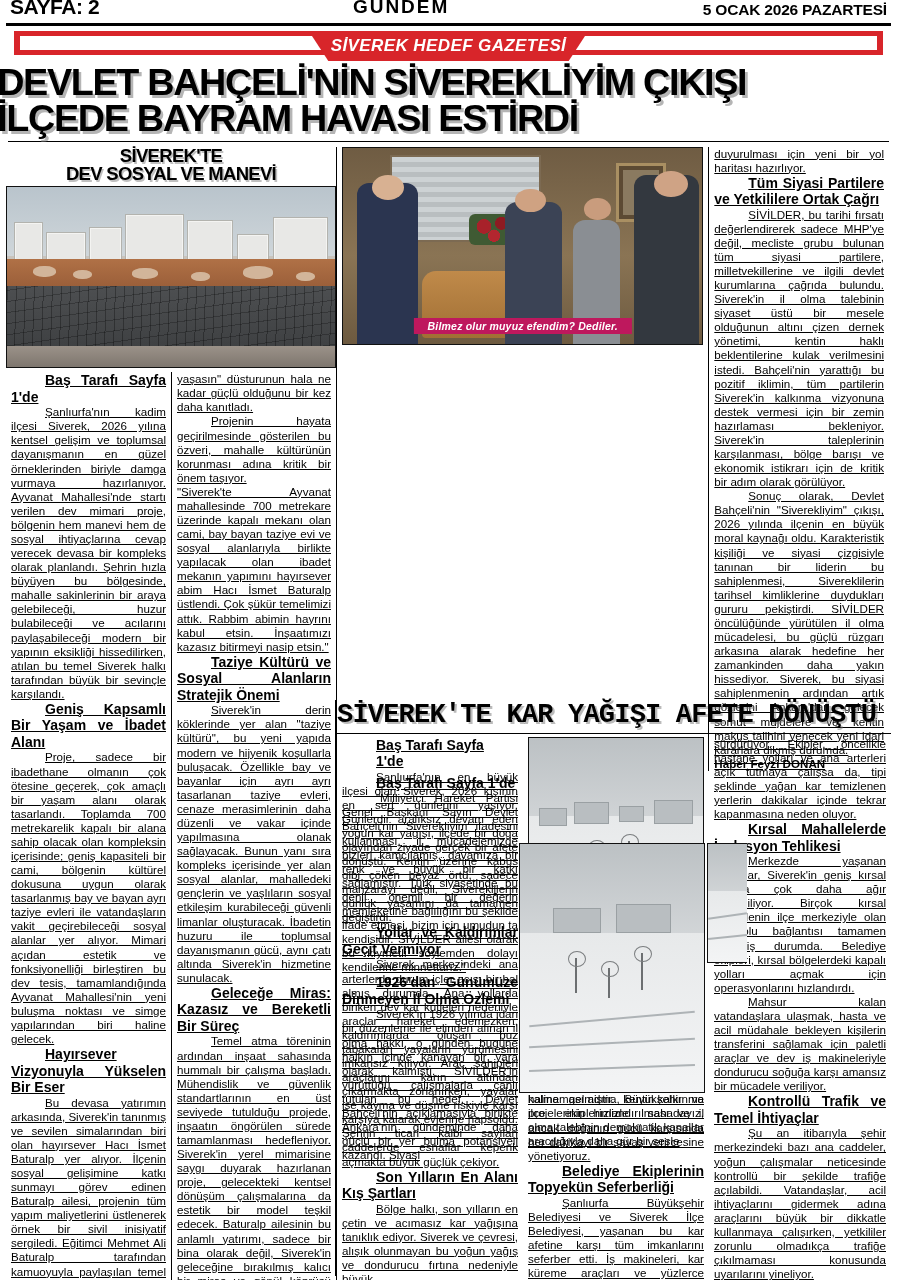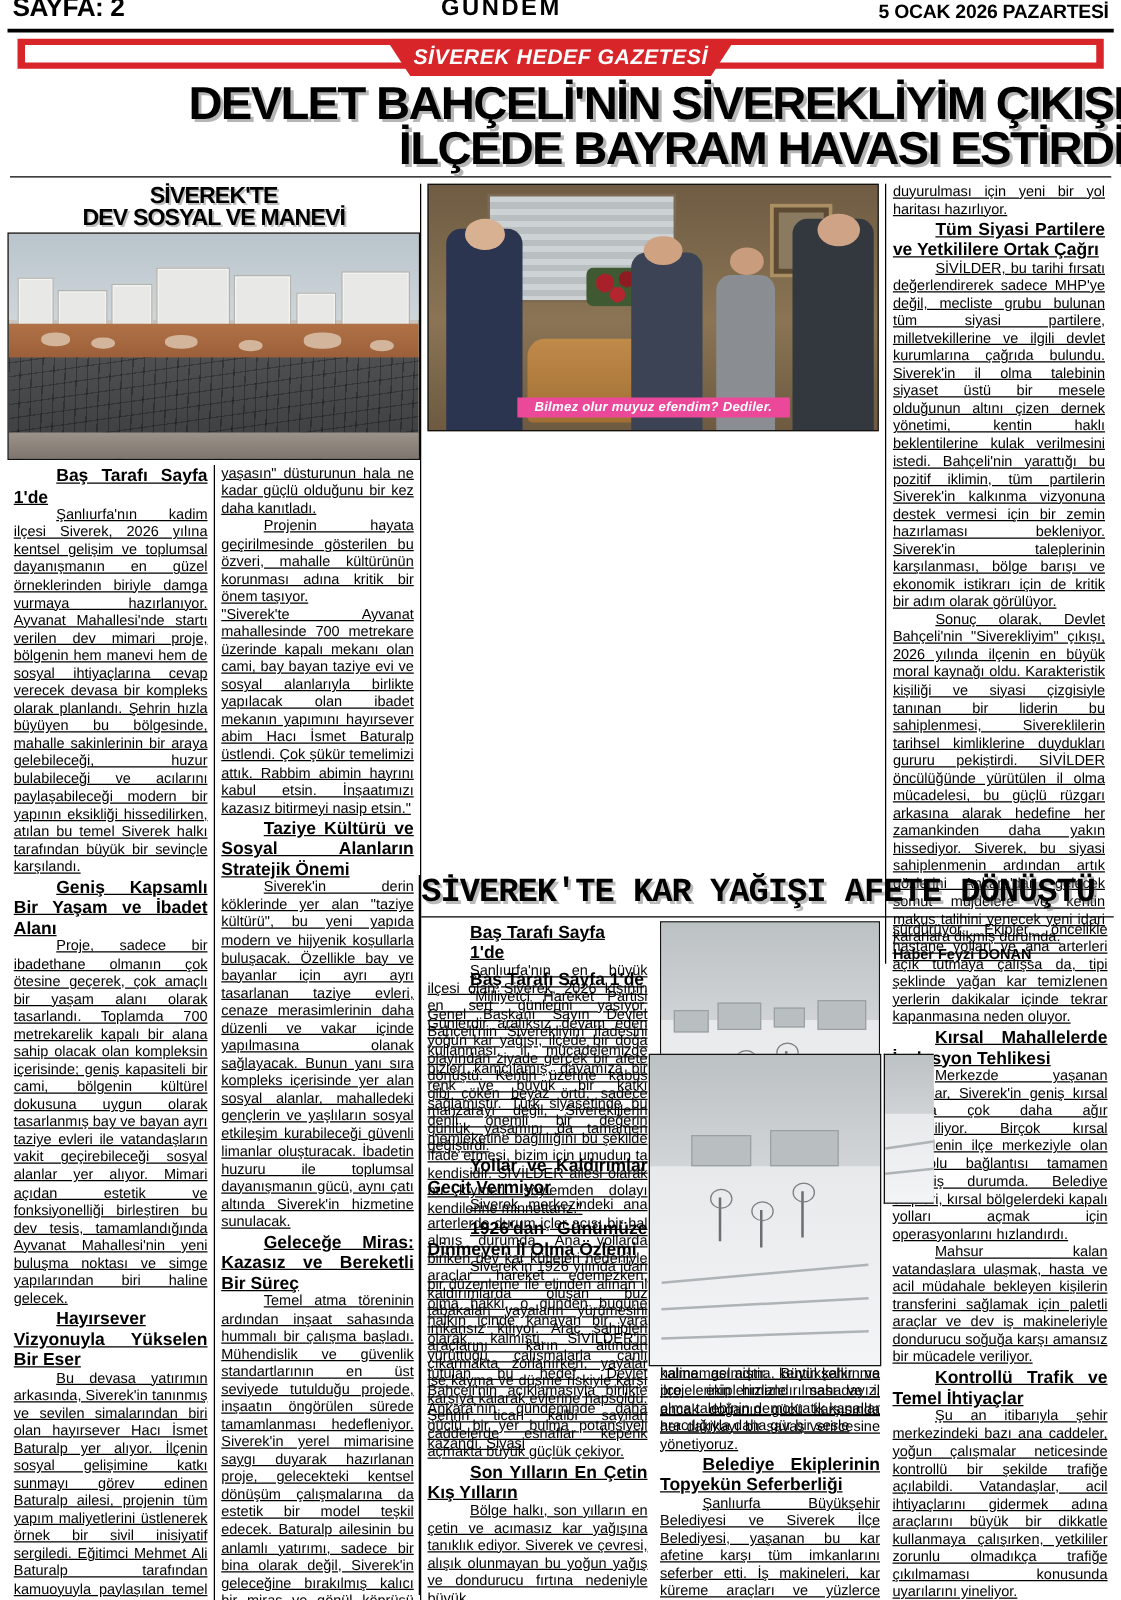--- a/index.html
+++ b/index.html
@@ -40,21 +40,21 @@
     position:absolute; left:50%; transform:translateX(-50%); top:0;
     background:#d8252a; color:#fff; padding:2px 22px 4px 22px;
     font-size:17px; font-weight:bold; font-style:italic; letter-spacing:0.4px;
     clip-path: polygon(0 0, 100% 0, 93% 100%, 7% 100%);
     height:30px; line-height:26px; white-space:nowrap;
     z-index:2;
   }
 
   
   .main-headline {
-    text-align:right; margin: 4px 0 2px 0;
+    text-align:left; margin: 4px 0 2px 0;
   }
   .main-headline div {
     font-size: 37px; font-weight: bold; line-height: 0.98;
     letter-spacing:-1.3px;
     text-shadow: 2.5px 2.5px 0 rgba(120,120,120,0.55);
     transform: scaleX(1.02);
   }
   .hr-thin { border:0; border-top:1px solid #000; margin:3px 2px 5px 2px; }
 
   
@@ -117,21 +117,21 @@
   .pm-head { position:absolute; border-radius:50%; background:#cda383; }
   .pm-chair { position:absolute; left:22%; bottom:3%; width:32%; height:34%;
     background:linear-gradient(#c08a4a,#a06f34); border-radius:14px 14px 4px 4px; }
   .pm-flowers { position:absolute; left:35%; top:34%; width:14%; height:16%;
     background:radial-gradient(circle at 30% 40%, #a8212a 18%, transparent 19%),
                radial-gradient(circle at 65% 30%, #8e1b22 16%, transparent 17%),
                radial-gradient(circle at 50% 70%, #b3262f 18%, transparent 19%),
                #3f5a33; border-radius:6px; }
   .pm-caption {
     position:absolute; left:50%; transform:translateX(-50%); bottom:10px;
-    background:#ec4899; color:#fff; font-size:10.5px; font-weight:bold; font-style:italic;
+    background:#be185d; color:#fff; font-size:10.5px; font-weight:bold; font-style:italic;
     padding:2px 14px; white-space:nowrap; letter-spacing:0.2px;
   }
 
   
   .photo-snow { height:198px; background:#cfd3d6; }
   .ps-sky { position:absolute; inset:0 0 45% 0; background:linear-gradient(#bcc1c4,#d7dadc); }
   .ps-field { position:absolute; left:0; right:0; top:40%; bottom:0; background:linear-gradient(#e7e9ea,#f3f4f5); }
   .ps-bld { position:absolute; background:#b9bec1; border:1px solid #9aa0a3; }
   .ps-tree { position:absolute; width:2px; background:#6c6f71; }
   .ps-tree::after{ content:""; position:absolute; left:-7px; top:-7px; width:16px; height:14px;
@@ -282,21 +282,21 @@
     <div class="sec-headline">SİVEREK'TE  KAR YAĞIŞI AFETE DÖNÜŞTÜ</div>
 
     <div class="cols" style="border-top:1px solid #000; padding-top:3px;">
 
       <div class="col body-txt" style="width:186px;">
         <p class="sub-h">Baş Tarafı Sayfa</p>
         <p class="sub-h">1'de</p>
         <p>Şanlıurfa'nın en büyük ilçesi olan Siverek, 2026 kışının en sert günlerini yaşıyor. Günlerdir aralıksız devam eden yoğun kar yağışı, ilçede bir doğa olayından ziyade gerçek bir afete dönüştü. Kentin üzerine kabus gibi çöken beyaz örtü, sadece manzarayı değil, Sivereklilerin günlük yaşamını da tamamen değiştirdi.</p>
         <p class="sub-h">Yollar ve Kaldırımlar Geçit Vermiyor</p>
         <p>Siverek merkezindeki ana arterlerde durum içler acısı bir hal almış durumda. Ana yollarda biriken dev kar kütleleri nedeniyle araçlar hareket edemezken, kaldırımlarda oluşan buz tabakaları yayaların yürümesini imkansız kılıyor. Araç sahipleri araçlarını karın altından çıkarmakta zorlanırken, yayalar ise kayma ve düşme riskiyle karşı karşıya kalarak evlerine hapsoldu. Şehrin ticari kalbi sayılan caddelerde esnaflar kepenk açmakta büyük güçlük çekiyor.</p>
-        <p class="sub-h">Son Yılların En Çetin Kış Yılların</p>
+        <p class="sub-h">Son Yılların En Alanı Kış Şartları</p>
         <p>Bölge halkı, son yılların en çetin ve acımasız kar yağışına tanıklık ediyor. Siverek ve çevresi, alışık olunmayan bu yoğun yağış ve dondurucu fırtına nedeniyle büyük</p>
       </div>
 
       <div class="col body-txt" style="width:186px;">
         <div class="photo photo-snow">
           <div class="ps-sky"></div>
           <div class="ps-field"></div>
           <span class="ps-bld" style="left:6%;  top:36%; width:16%; height:9%;"></span>
           <span class="ps-bld" style="left:26%; top:33%; width:20%; height:11%;"></span>
           <span class="ps-bld" style="left:52%; top:35%; width:14%; height:8%;"></span>

